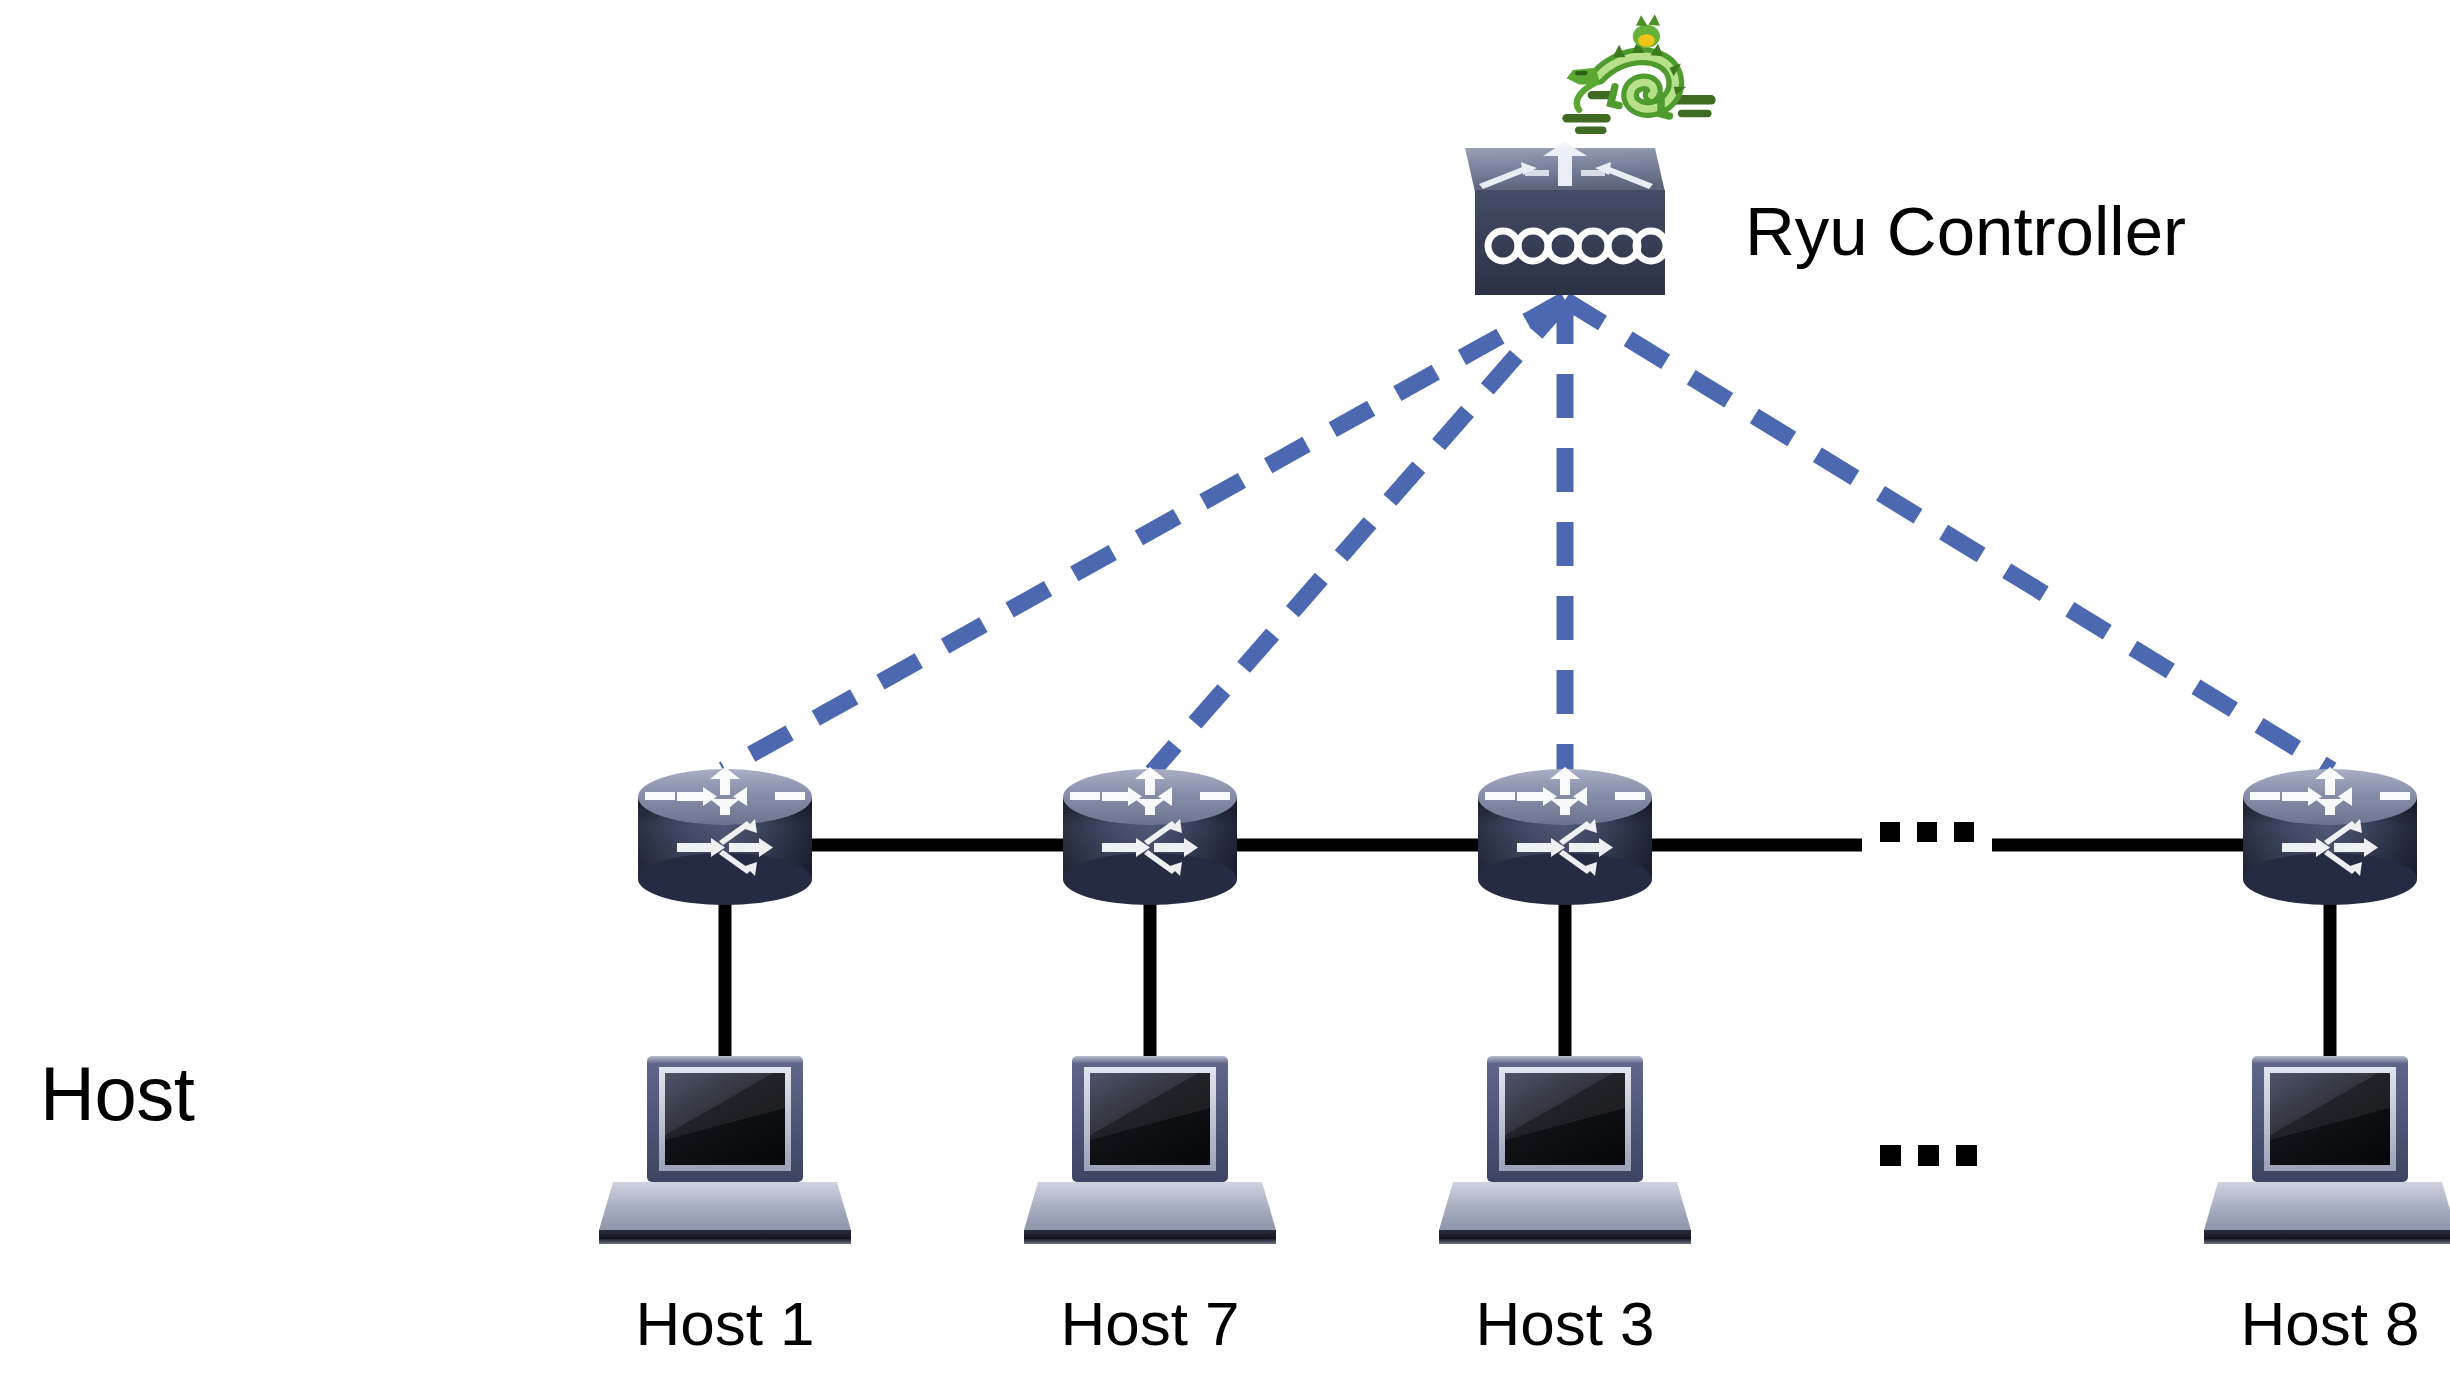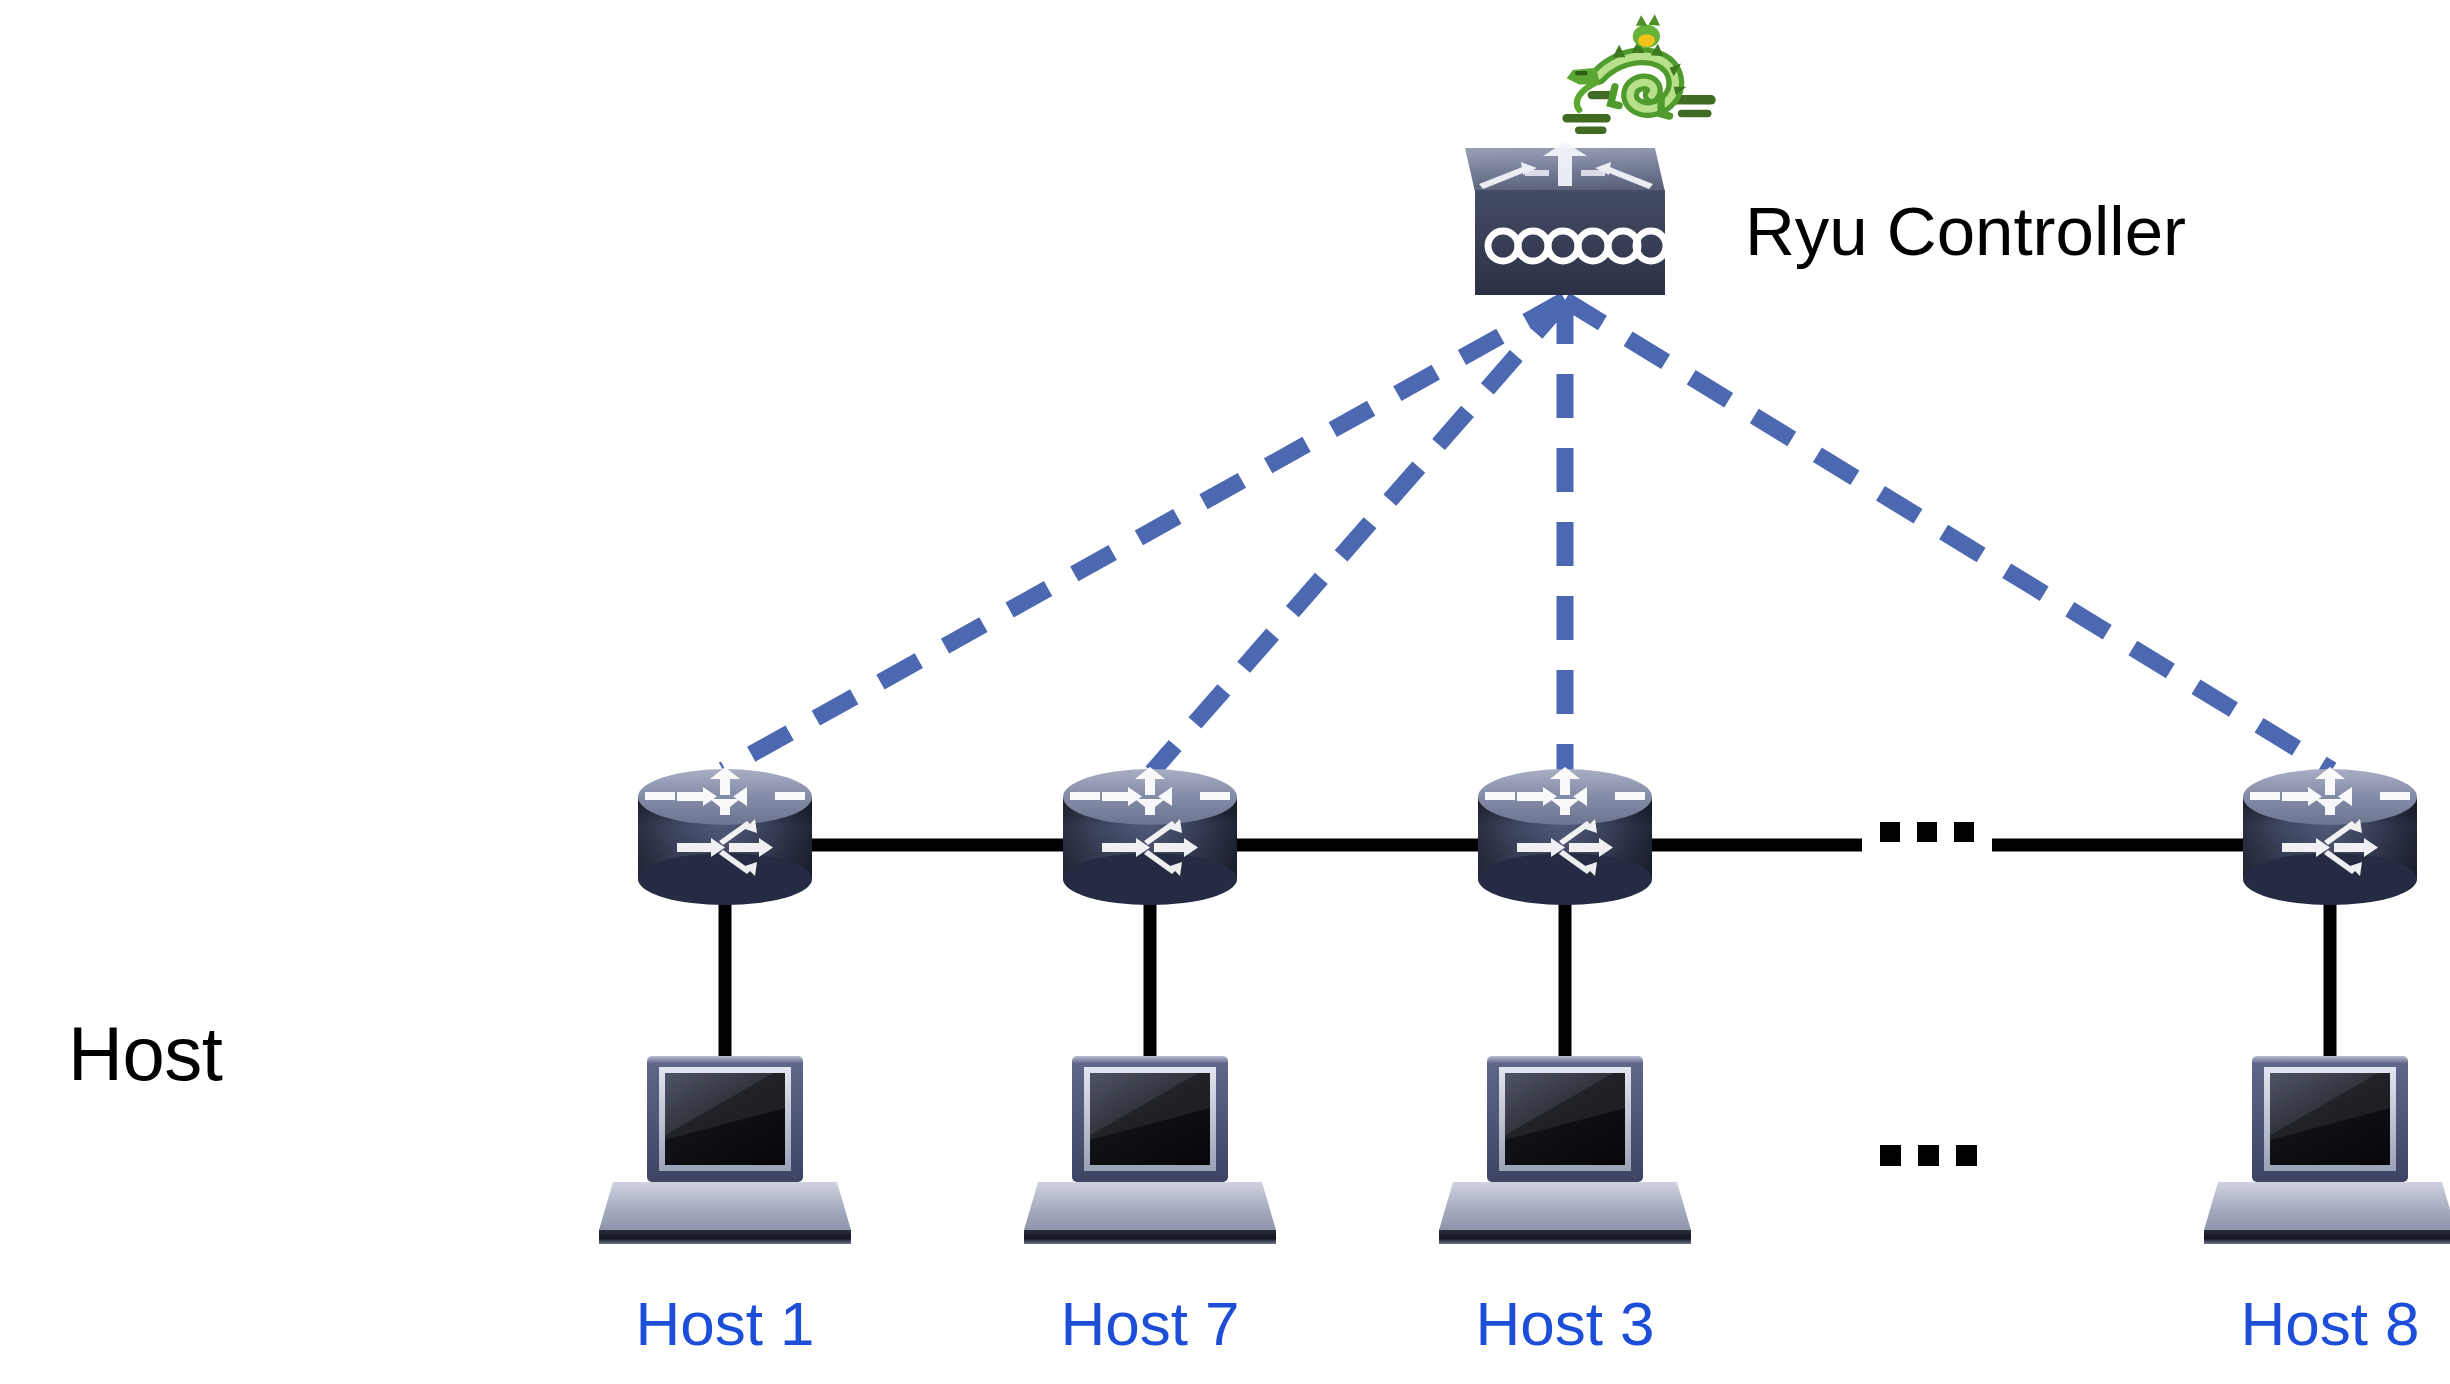--- a/index.html
+++ b/index.html
@@ -27,37 +27,37 @@
   }
   .row-label {
     position: absolute;
     font-family: "Liberation Sans", sans-serif;
     font-size: 76px;
     color: #000000;
     white-space: nowrap;
     letter-spacing: -0.5px;
   }
   #label-switch-row { left: 40px; top: 805px; }
-  #label-host-row   { left: 40px; top: 1010px; margin-left: 28px; }
+  #label-host-row   { left: 40px; top: 1050px; }
 
   .controller-label {
     position: absolute;
     left: 1745px;
     top: 192px;
     font-family: "Liberation Sans", sans-serif;
     font-size: 69px;
     color: #000000;
     white-space: nowrap;
   }
   .host-caption {
     position: absolute;
     top: 1288px;
     font-family: "Liberation Sans", sans-serif;
     font-size: 62px;
-    color: #1d4ed8;
+    color: #000000;
     white-space: nowrap;
     transform: translateX(-50%);
   }
 </style>
 </head>
 <body>
 
 <div id="stage">
 
   <svg id="topology-svg" viewBox="0 0 2450 1384">

